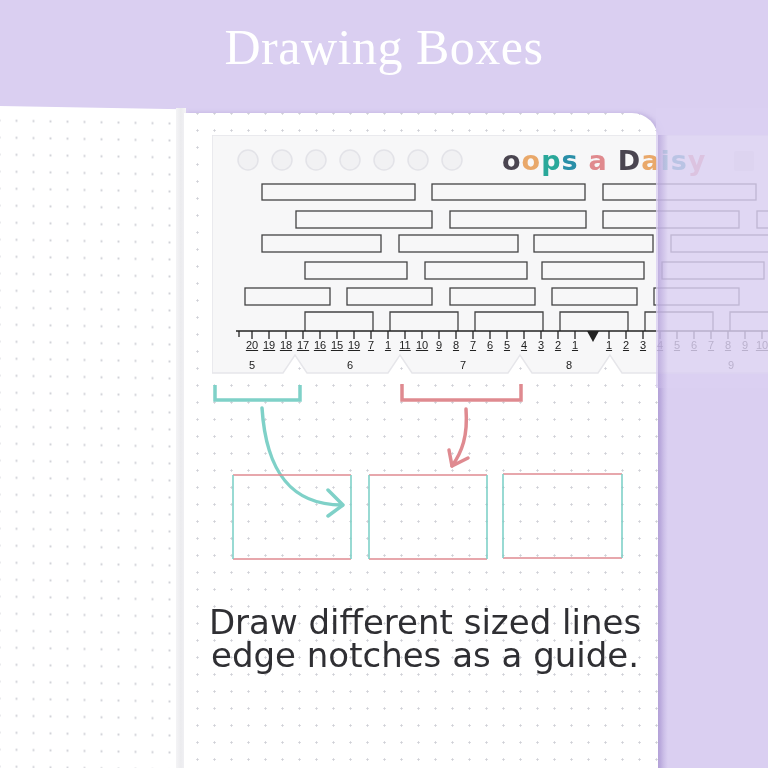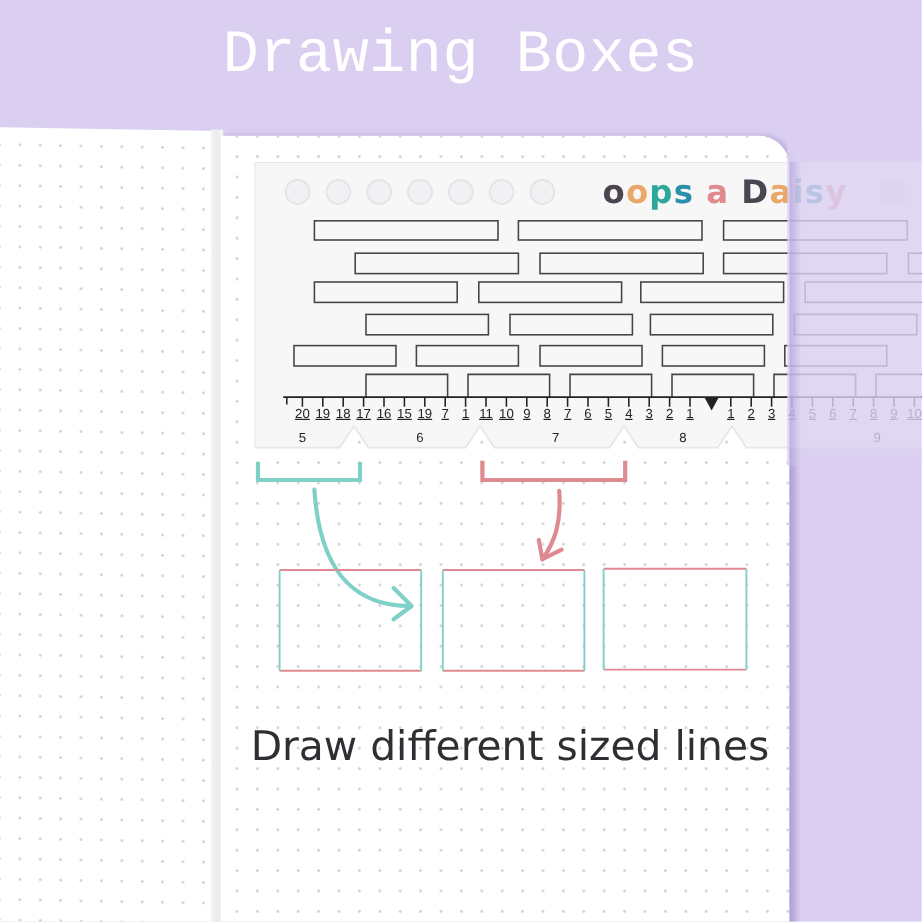--- a/index.html
+++ b/index.html
@@ -4,21 +4,21 @@
 <style>
   html, body { margin:0; padding:0; }
   body {
     width:768px; height:768px; overflow:hidden; position:relative;
     background:#dacff1;
     font-family: "DejaVu Sans", sans-serif;
   }
   .title {
     position:absolute; left:0; top:18px; width:768px; text-align:center;
     color:#ffffff; font-size:50px; font-weight:400; letter-spacing:0.5px;
-    font-family:Liberation Mono, monospace;
+    font-family:Liberation Serif, serif;
   }
   
   .left-page {
     position:absolute; left:0; top:106px; width:182px; height:680px;
     background-color:#ffffff;
     background-image: radial-gradient(circle, #cfd0d6 0.9px, transparent 1.3px);
     background-size:17px 17px; background-position:8px 6px;
     transform: skewY(1deg);
     transform-origin: left top;
   }
@@ -233,13 +233,14 @@
 
     <line x1="503" y1="474" x2="622" y2="474" stroke="#df8a90"></line>
     <line x1="503" y1="558" x2="622" y2="558" stroke="#df8a90"></line>
     <line x1="503" y1="474" x2="503" y2="558" stroke="#7fd1c8"></line>
     <line x1="622" y1="474" x2="622" y2="558" stroke="#7fd1c8"></line>
   </g>
 </svg>
 
 <div class="caption">
   <div>Draw different sized lines</div>
+  <div>edge notches as a guide.</div>
 </div>
 
 </body></html>

